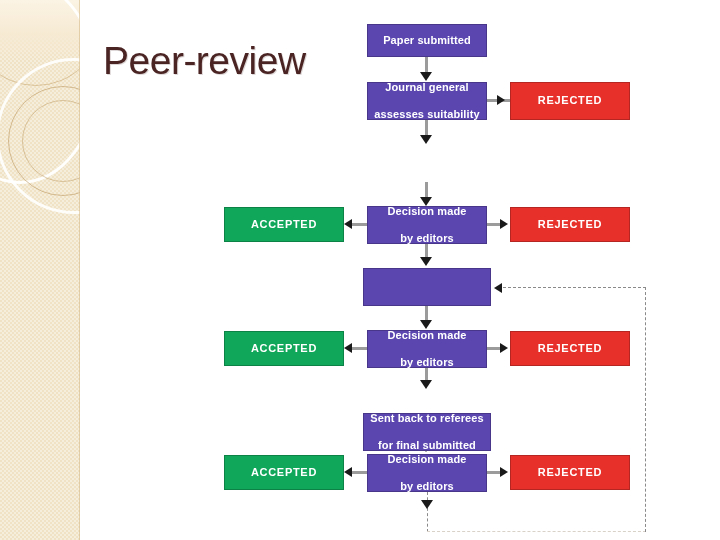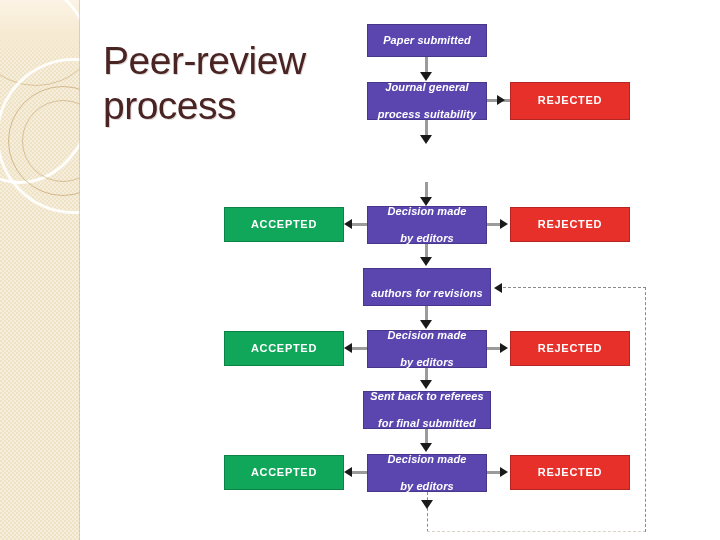--- a/index.html
+++ b/index.html
@@ -75,21 +75,21 @@
     display:flex;align-items:center;justify-content:center;
     text-align:center;
     color:#ffffff;
     font-weight:bold;
     font-size:11px;
     line-height:13.5px;
     letter-spacing:.1px;
     border:1px solid rgba(0,0,0,.22);
     padding:2px 4px;
   }
-  .node.purple{background:#5b46b0;font-style:italic;}
+  .node.purple{background:#5b46b0;}
   .node.green {background:#10a75a;}
   .node.red   {background:#e8302b;}
   .node.red, .node.green{
     font-size:11px;letter-spacing:.7px;
   }
   .node span{display:block;width:100%;}
 
   
   .conn{position:absolute;background:#9b9b9b;}
   .conn.v{width:3px;}
@@ -129,21 +129,20 @@
     <div class="arc arc-b"></div>
     <div class="arc arc-a"></div>
     <div class="arc arc-c"></div>
     <div class="arc arc-d"></div>
     <div class="arc arc-e"></div>
     <div class="band-edge"></div>
   </div>
 
   <div class="title">
     <div>Peer-review</div>
-    <div>process</div>
   </div>
 
   <div id="chart">
 
     <div class="conn v" style="left:425px;top:57px;height:18px;"></div>
     <div class="arrowhead down" style="left:420px;top:72px;"></div>
 
     <div class="conn h" style="left:487px;top:99px;width:23px;"></div>
     <div class="arrowhead right" style="left:497px;top:95px;"></div>
 
@@ -188,57 +187,57 @@
     <div class="dash h faint" style="left:427px;top:531px;width:219px;"></div>
     <div class="dash v" style="left:645px;top:287px;height:245px;"></div>
     <div class="dash h" style="left:503px;top:287px;width:143px;"></div>
     <div class="arrowhead left" style="left:494px;top:283px;"></div>
 
     <div class="node purple" style="left:367px;top:24px;width:120px;height:33px;">
       <span>Paper submitted</span>
     </div>
 
     <div class="node purple" style="left:367px;top:82px;width:120px;height:38px;">
-      <span><span>Journal general</span><br><span>process suitability</span></span>
+      <span><span>Journal general</span><br><span>assesses suitability</span></span>
     </div>
 
     <div class="node red" style="left:510px;top:82px;width:120px;height:38px;">
       <span>REJECTED</span>
     </div>
 
 
     <div class="node green" style="left:224px;top:207px;width:120px;height:35px;">
       <span>ACCEPTED</span>
     </div>
 
     <div class="node purple" style="left:367px;top:206px;width:120px;height:38px;">
       <span><span>Decision made</span><br><span>by editors</span></span>
     </div>
 
     <div class="node red" style="left:510px;top:207px;width:120px;height:35px;">
       <span>REJECTED</span>
     </div>
 
     <div class="node purple" style="left:363px;top:268px;width:128px;height:38px;">
-      <span><br><span>authors for revisions</span></span>
+      <span><br></span>
     </div>
 
     <div class="node green" style="left:224px;top:331px;width:120px;height:35px;">
       <span>ACCEPTED</span>
     </div>
 
     <div class="node purple" style="left:367px;top:330px;width:120px;height:38px;">
       <span><span>Decision made</span><br><span>by editors</span></span>
     </div>
 
     <div class="node red" style="left:510px;top:331px;width:120px;height:35px;">
       <span>REJECTED</span>
     </div>
 
-    <div class="node purple" style="left:363px;top:391px;width:128px;height:38px;align-items:center;">
+    <div class="node purple" style="left:363px;top:413px;width:128px;height:38px;align-items:center;">
       <span><span>Sent back to referees</span><br><span>for final submitted</span></span>
     </div>
 
     <div class="node green" style="left:224px;top:455px;width:120px;height:35px;">
       <span>ACCEPTED</span>
     </div>
 
     <div class="node purple" style="left:367px;top:454px;width:120px;height:38px;">
       <span><span>Decision made</span><br><span>by editors</span></span>
     </div>

